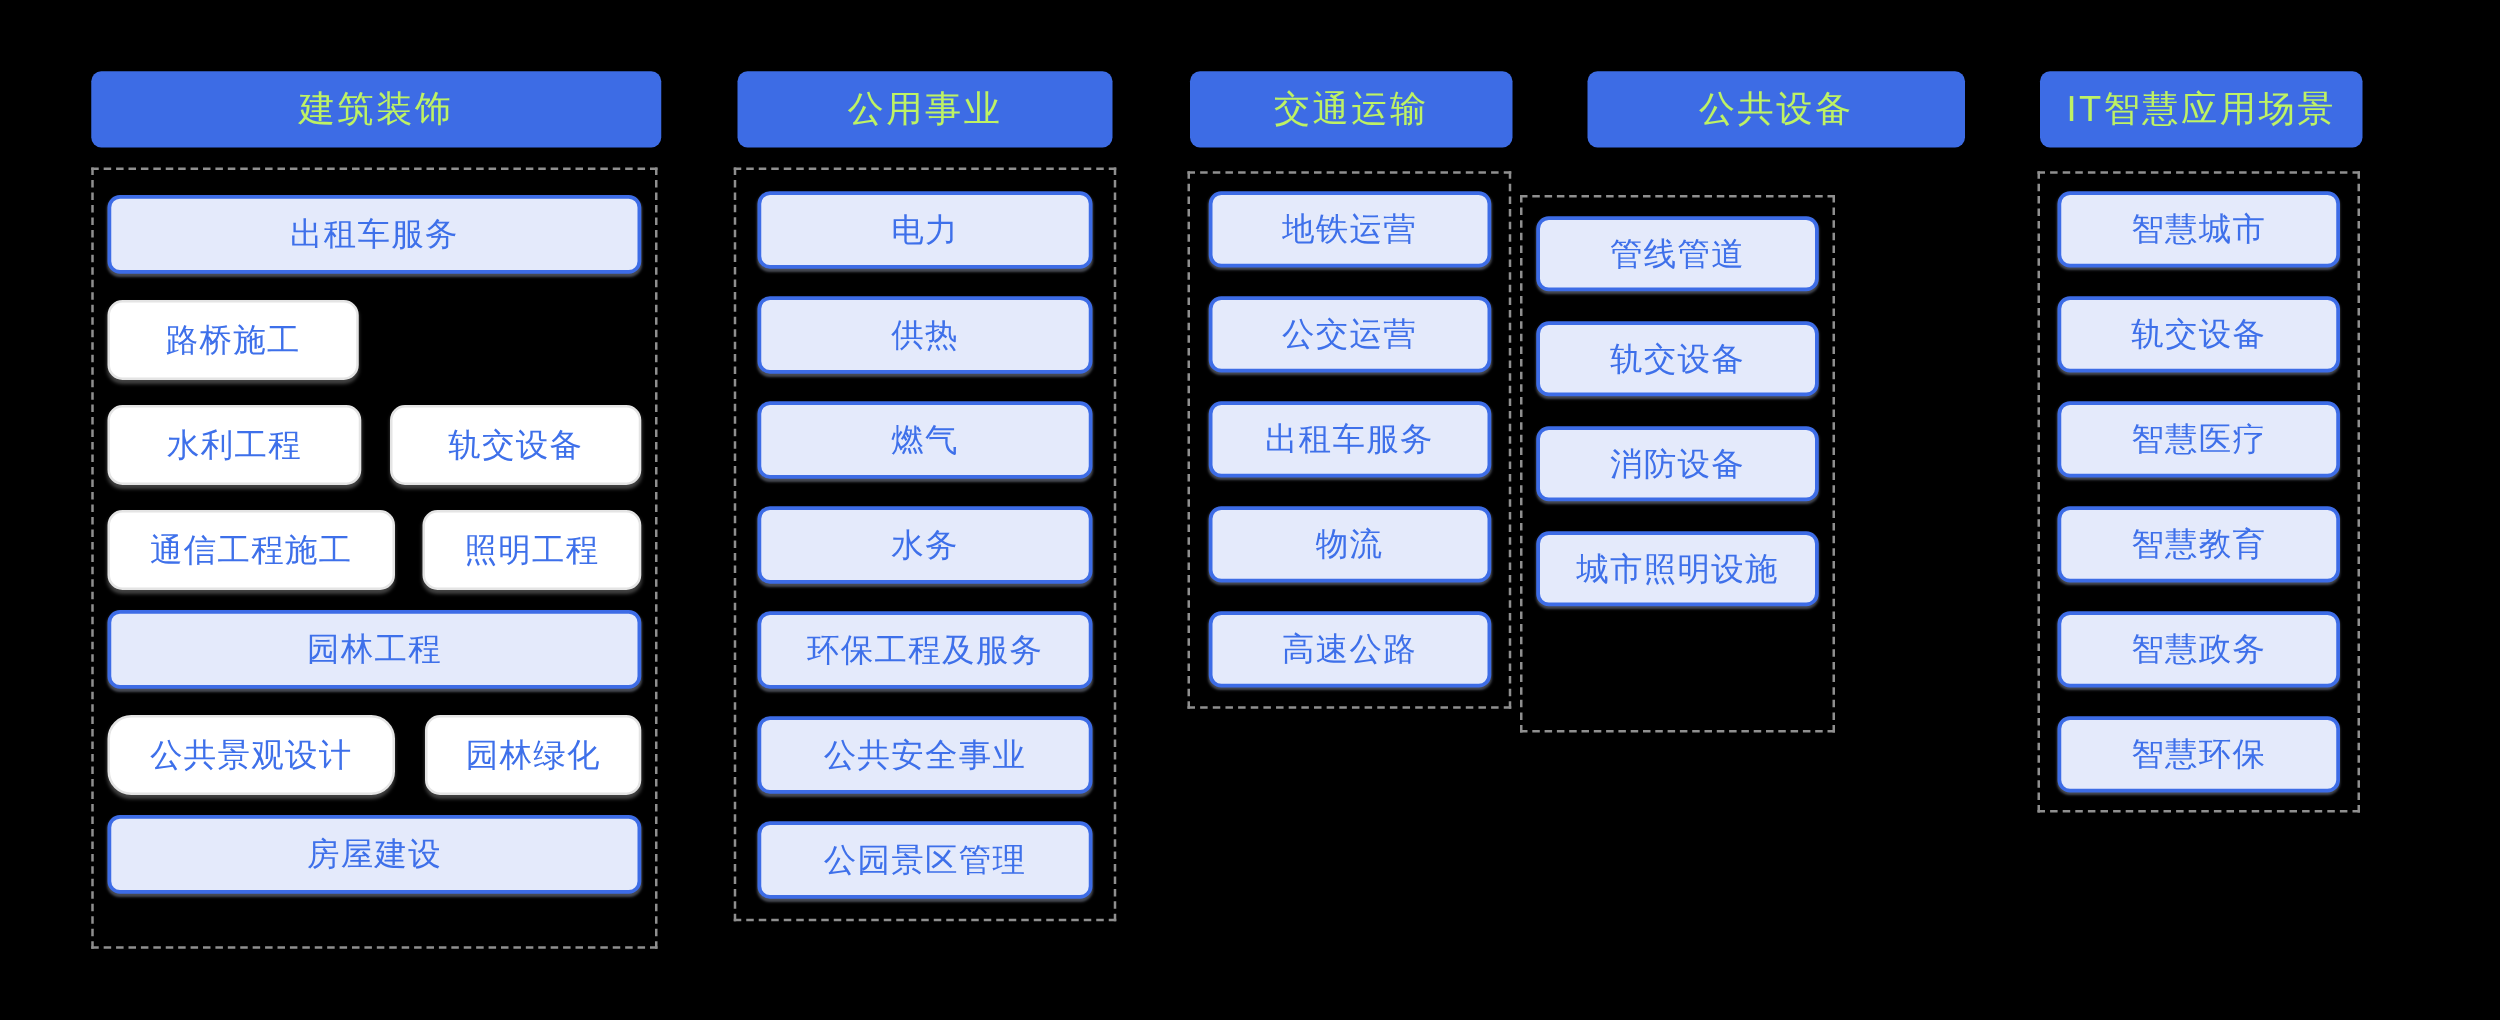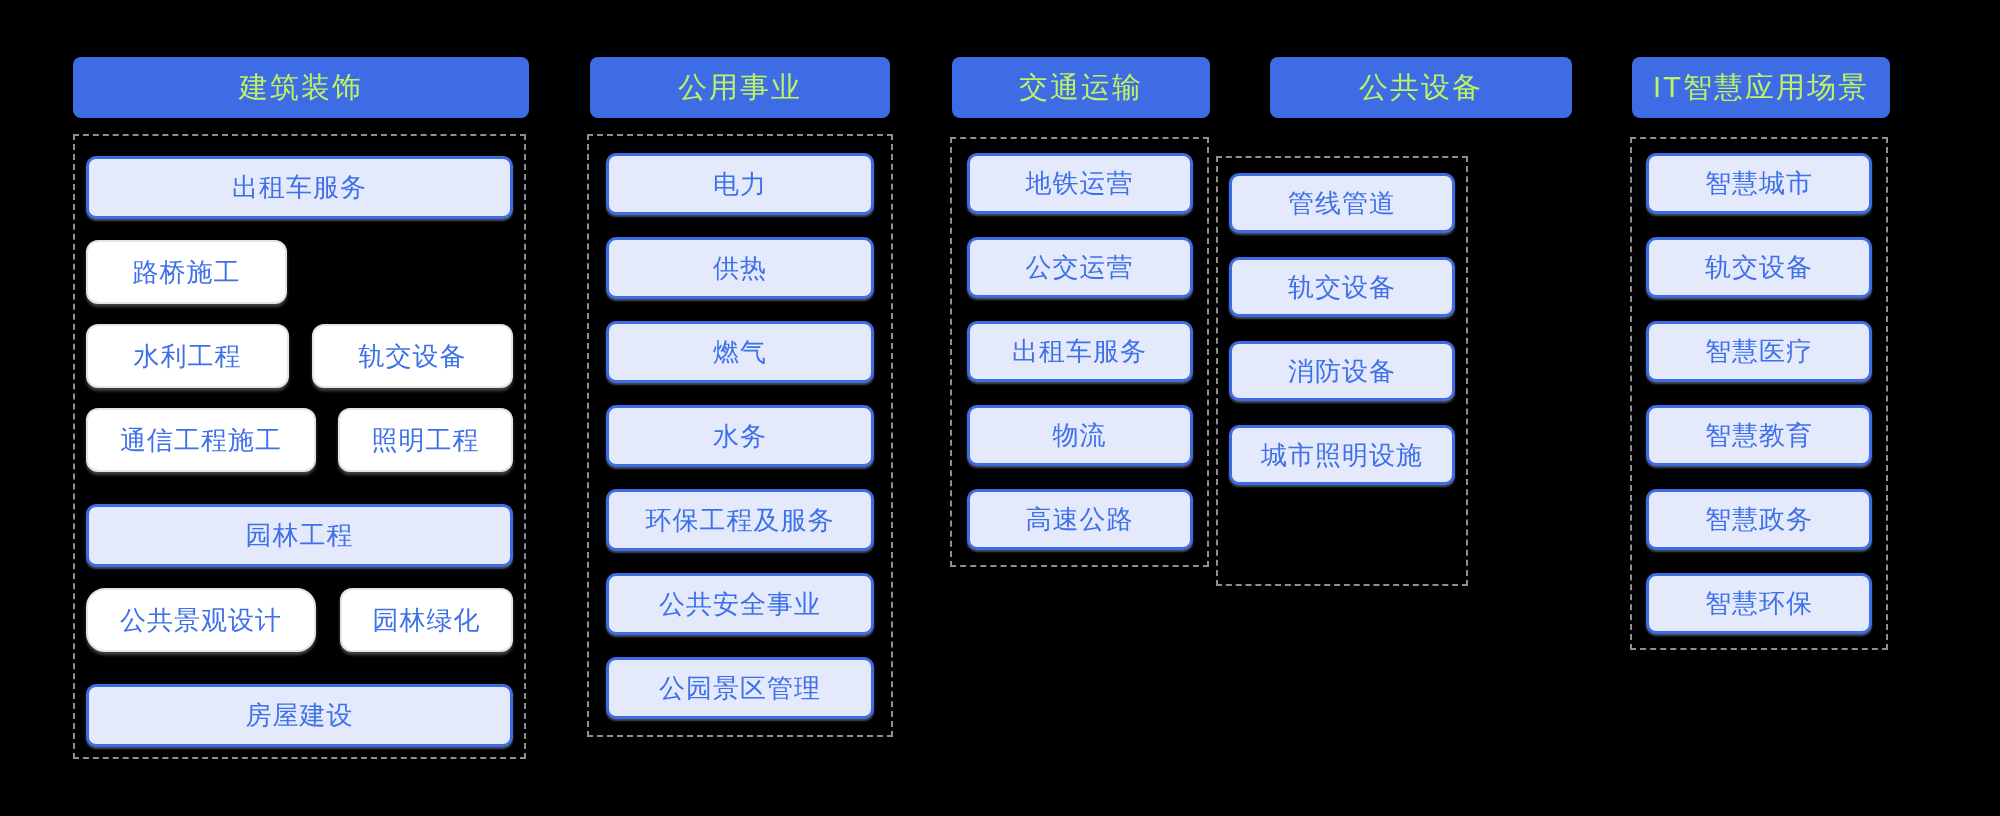--- a/index.html
+++ b/index.html
@@ -30,21 +30,21 @@
   }
   
   #hdr1{left:73px;top:57px;width:456px;}
   #panel1{left:73px;top:134px;width:453px;height:625px;padding:20px 11px 0;}
   #panel1 .full{width:100%;height:63px;}
   #panel1 .row{display:flex;justify-content:space-between;}
   #panel1 .row .item{height:64px;}
   .r12 .left{width:203px;} .r12 .right{width:201px;}
   .r3  .left{width:230px;} .r3  .right{width:175px;}
   .r4  .left{width:230px;border-radius:19px;} .r4  .right{width:173px;}
-  .mt20{margin-top:20px;} .mt21{margin-top:21px;} .mt32{margin-top:32px;}
+  .mt20{margin-top:20px;} .mt21{margin-top:21px;} .mt32{margin-top:16px;}
   
   #hdr2{left:590px;top:57px;width:300px;}
   #panel2{left:587px;top:134px;width:306px;height:603px;padding-top:17px;gap:22px;}
   #panel2 .item{width:268px;height:62px;}
   
   #hdr3{left:952px;top:57px;width:258px;}
   #panel3{left:950px;top:137px;width:259px;height:430px;padding-top:14px;gap:23px;}
   #panel3 .item{width:226px;height:61px;}
   
   #hdr4{left:1270px;top:57px;width:302px;}

